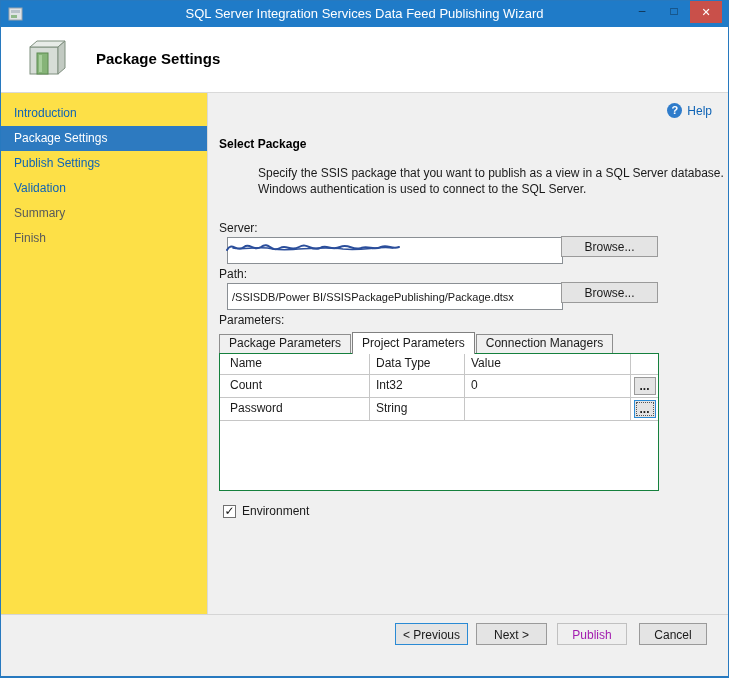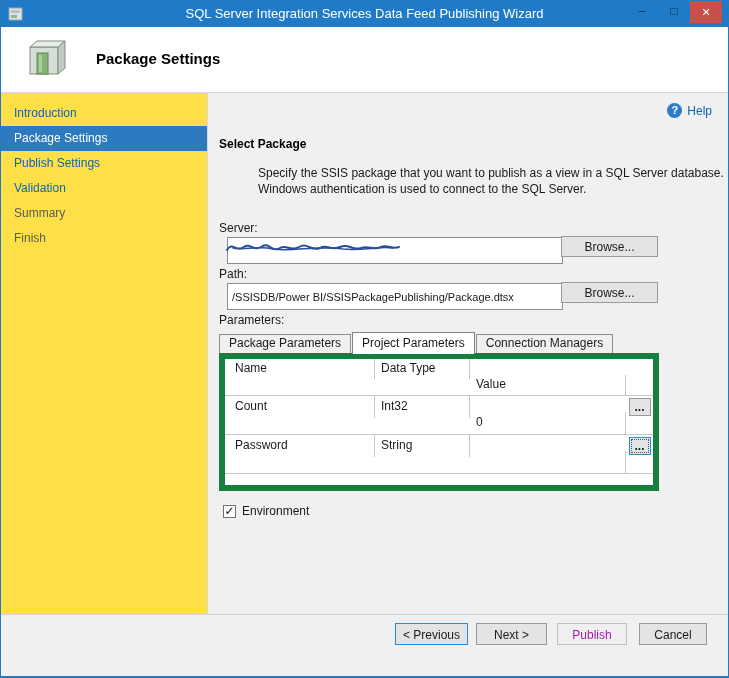--- a/index.html
+++ b/index.html
@@ -40,42 +40,42 @@
   .scribble{position:absolute;left:14px;pointer-events:none;}
 
   .btn{box-sizing:border-box;background:#e4e4e4;border:1px solid #9a9a9a;font-family:"Liberation Sans",sans-serif;font-size:12px;color:#1a1a1a;text-align:center;cursor:pointer;}
   .browse{position:absolute;left:352px;width:97px;height:21px;line-height:19px;}
 
   
   #param-block{position:absolute;left:10px;top:238px;width:480px;}
   .tabs{display:flex;align-items:flex-end;height:22px;}
   .tab{box-sizing:border-box;height:19px;line-height:17px;padding:0 9px;background:#f0f0f0;border:1px solid #8e8e8e;border-bottom:none;margin-right:1px;cursor:pointer;font-size:12px;color:#1a1a1a;}
   .tab.active{height:22px;line-height:21px;background:#ffffff;border-color:#808080;position:relative;z-index:2;margin-bottom:-1px;}
-  .panel{box-sizing:border-box;width:440px;height:138px;background:#ffffff;border:6px solid #15803d;position:relative;z-index:1;}
+  .panel{box-sizing:border-box;width:440px;height:138px;background:#ffffff;border:1px solid #15803d;position:relative;z-index:1;}
 
   .grid{width:100%;}
   .grow{display:flex;box-sizing:border-box;border-bottom:1px solid #c6c6c6;}
   .gcell{box-sizing:border-box;border-right:1px solid #c6c6c6;padding:0 6px;overflow:hidden;white-space:nowrap;}
   .ghead .gcell{height:20px;line-height:19px;color:#1a1a1a;}
   .gdata .gcell{height:22px;line-height:21px;}
   .gcol-name{width:150px;padding-left:10px;}
   .gcol-type{width:95px;}
-  .gcol-value{flex:1;margin-top:16px;}
+  .gcol-value{flex:1;}
   .gcol-btn{width:27px;border-right:none;padding:0;display:flex;align-items:center;justify-content:center;}
   .dots-btn{width:22px;height:18px;line-height:12px;padding:0;font-weight:bold;}
   .dots-btn.focused{border:1px solid #2a8ad4;outline:1px dotted #555555;outline-offset:-3px;}
 
   
   .checkbox{position:absolute;left:14px;top:412px;width:13px;height:13px;box-sizing:border-box;border:1px solid #707070;background:#ffffff;font-size:12px;line-height:11px;text-align:center;color:#111111;cursor:pointer;}
   .env-label{position:absolute;left:33px;top:411px;}
   .dropdown{position:absolute;left:122px;top:408px;width:332px;height:20px;box-sizing:border-box;border:1px solid #8a8f94;background:#ffffff;line-height:18px;padding-left:5px;cursor:pointer;}
   .dd-chevron{position:absolute;right:5px;top:1px;color:#444444;font-size:11px;}
 
   
-  #footer{position:absolute;left:0;right:0;bottom:0;height:62px;background:#f0f0f0;border-top:1px solid #d5d5d5;box-sizing:border-box;}
+  #footer{position:absolute;left:0;right:0;bottom:16px;height:46px;background:#f0f0f0;border-top:1px solid #d5d5d5;box-sizing:border-box;}
   .f-btn{position:absolute;top:8px;height:22px;line-height:20px;}
   .f-btn.prev{left:394px;width:73px;border:1px solid #2a8ad4;}
   .f-btn.next{left:475px;width:71px;}
   .f-btn.publish{left:556px;width:70px;color:#a21caf;background:#efefef;border-color:#c0c0c0;cursor:default;}
   .f-btn.cancel{left:638px;width:68px;}
 </style>
 </head>
 <body>
 
 <div id="window">

